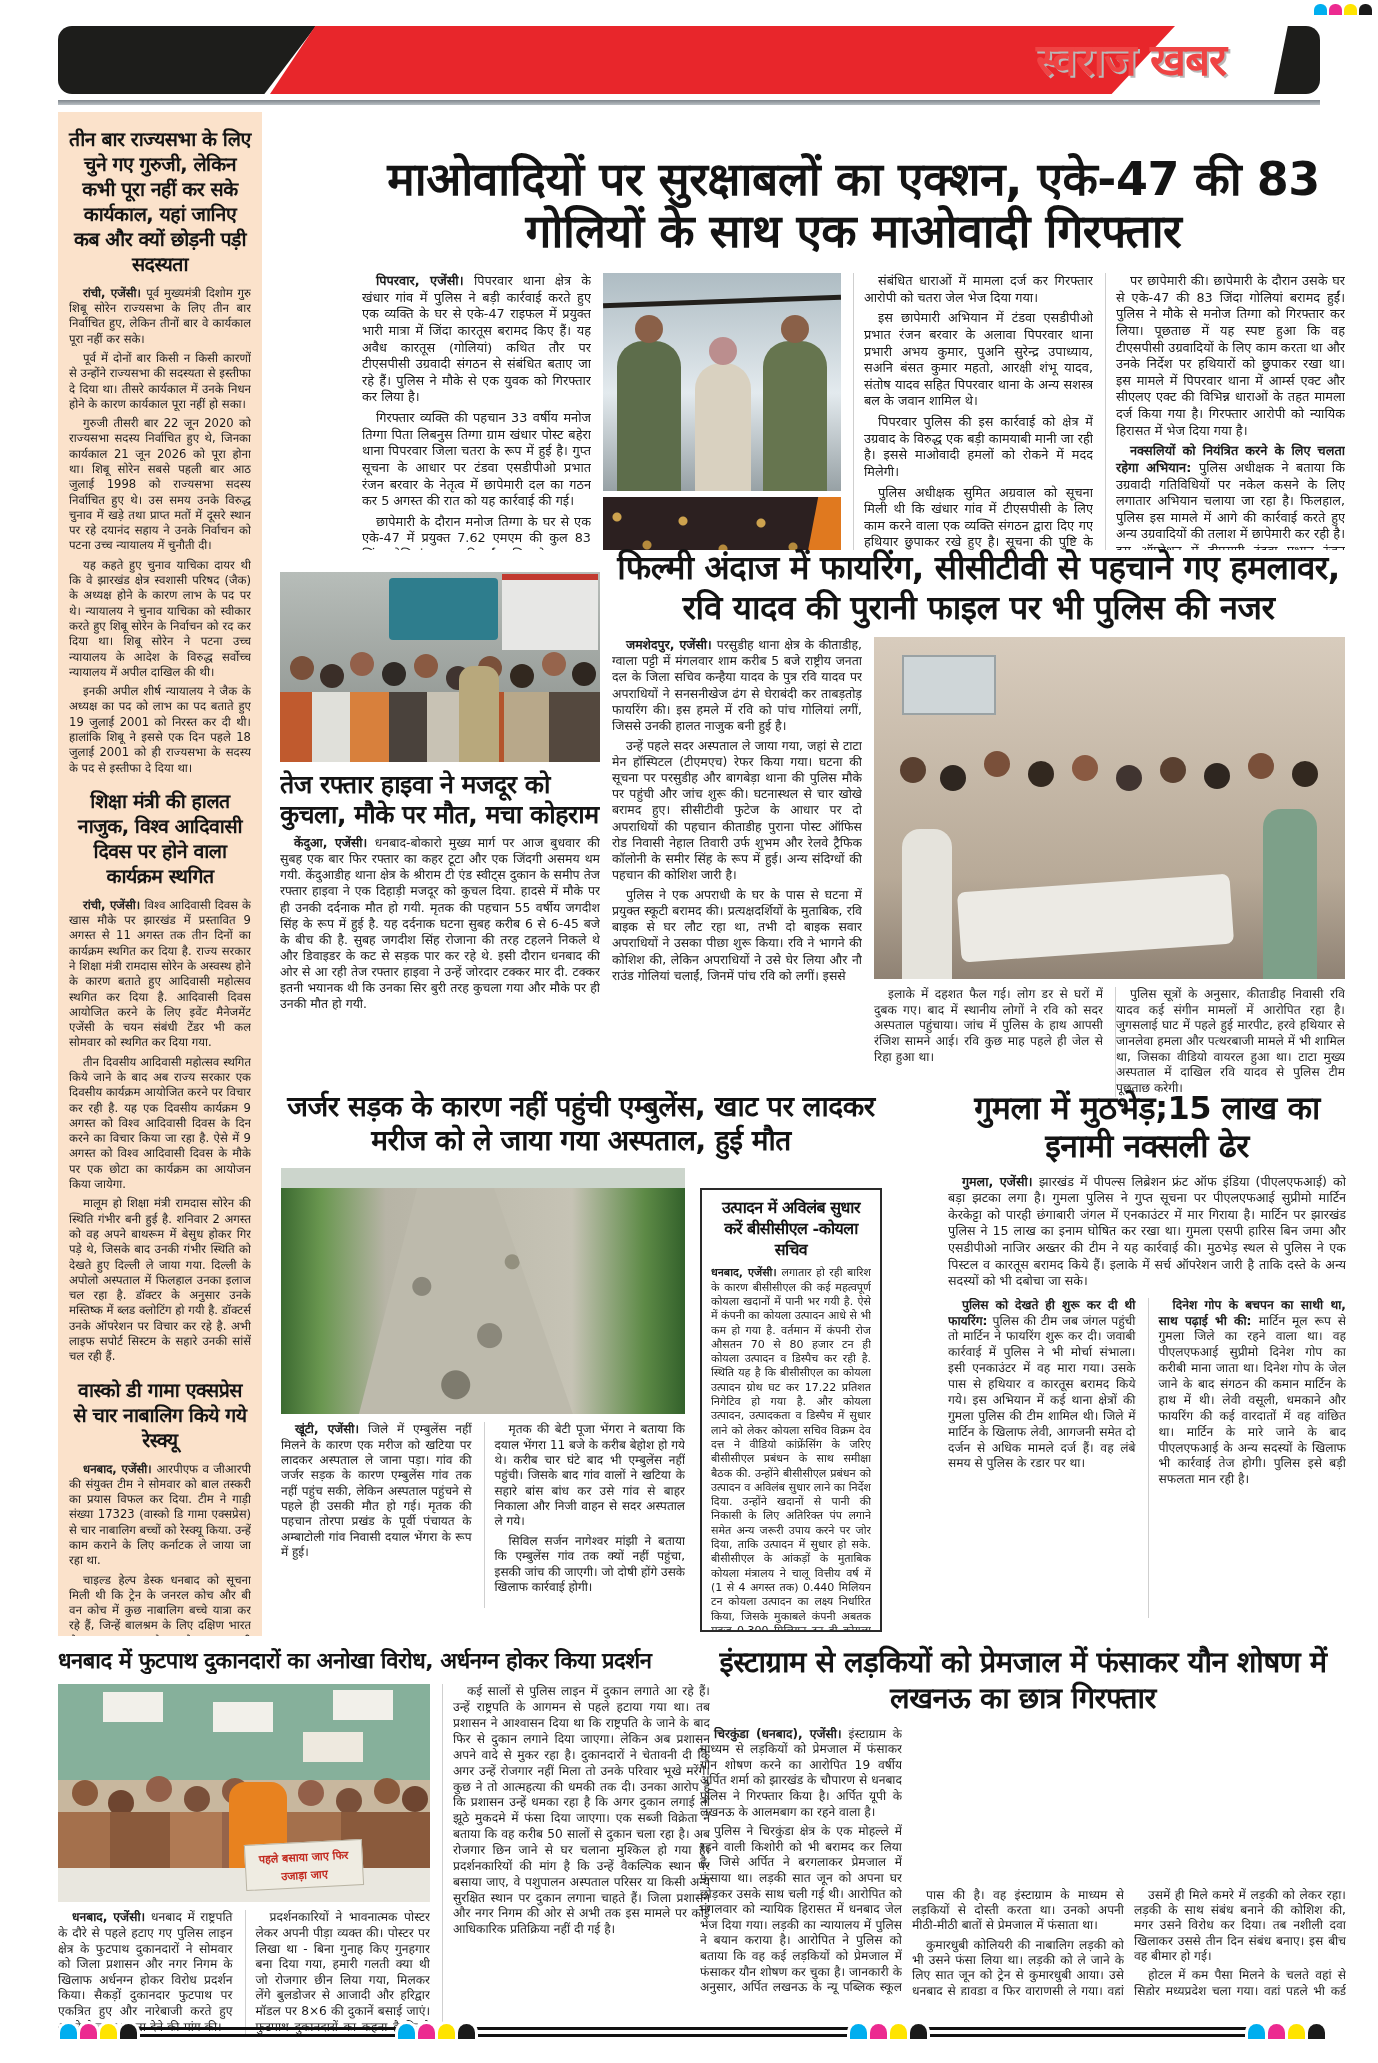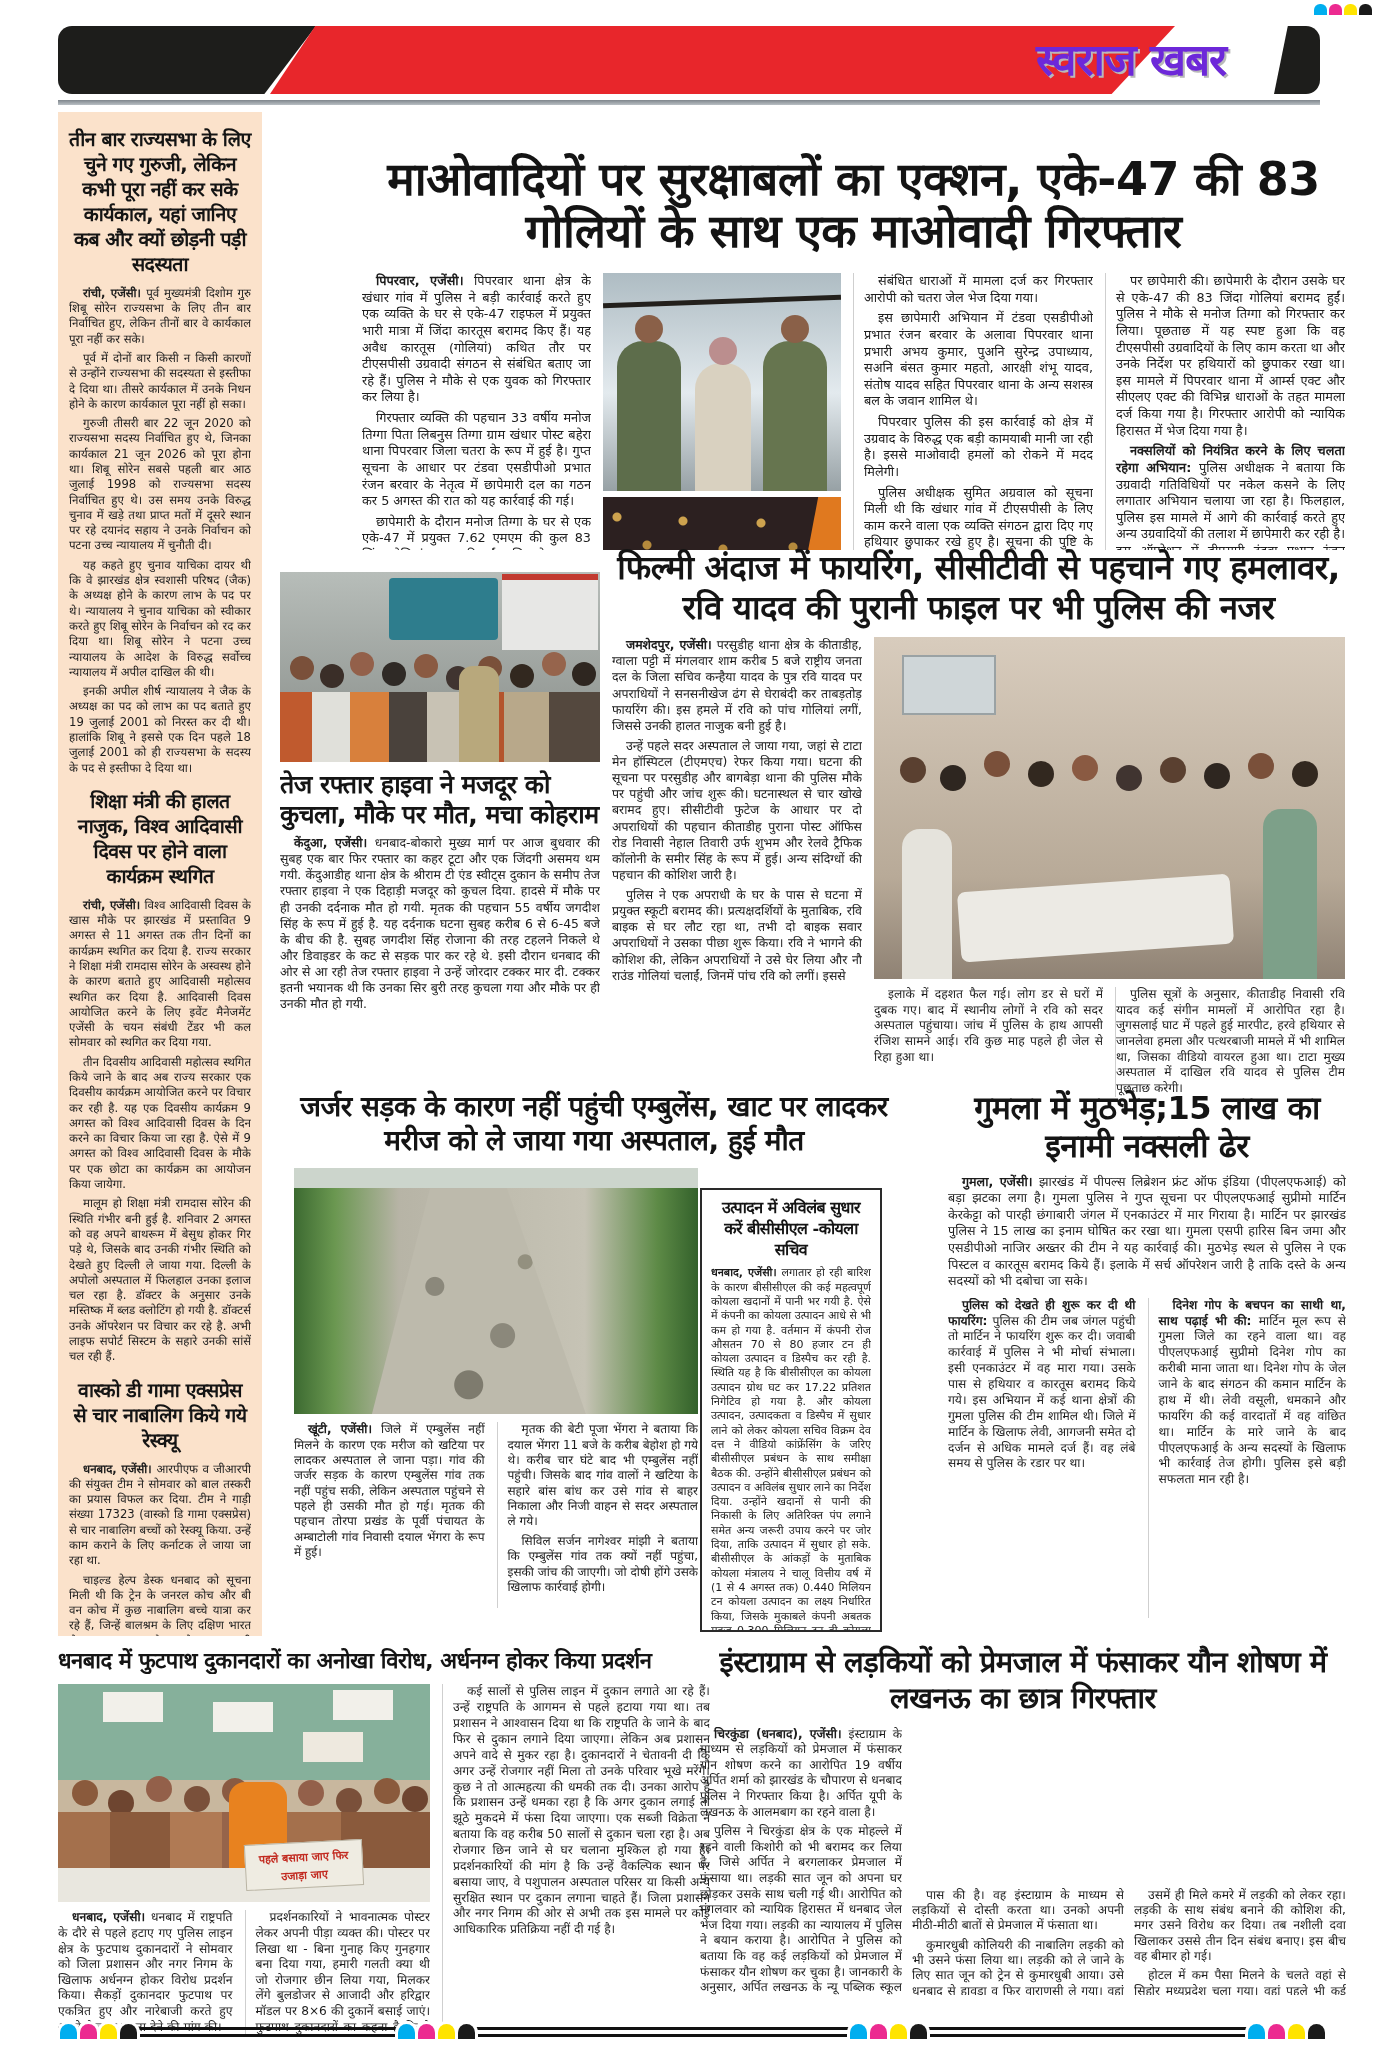--- a/index.html
+++ b/index.html
@@ -6,21 +6,21 @@
   body{font-family:"DejaVu Sans","Liberation Sans",sans-serif;color:#1c1c1c;}
   .page{position:relative;width:1378px;height:2063px;background:#fff;overflow:hidden;}
 
   
   .masthead{position:absolute;left:58px;top:26px;width:1262px;height:68px;}
   .mh-black{position:absolute;left:0;top:0;width:258px;height:100%;background:#1d1d1b;
             border-radius:14px 0 0 14px;clip-path:polygon(0 0,100% 0,80% 100%,0 100%);}
   .mh-red{position:absolute;left:212px;top:0;width:905px;height:100%;background:#e8262b;
           clip-path:polygon(5% 0,100% 0,93% 100%,0 100%);}
   .mh-title{position:absolute;right:64px;top:4px;width:250px;height:60px;line-height:60px;
-            text-align:center;font-size:44px;font-weight:800;color:#6d28d9;letter-spacing:-1px;
+            text-align:center;font-size:44px;font-weight:800;color:#ef4444;letter-spacing:-1px;
             text-shadow:2px 2px 0 #b9b9b9;}
   .mh-cap{position:absolute;right:0;top:0;width:46px;height:100%;background:#1d1d1b;
           border-radius:0 14px 14px 0;clip-path:polygon(30% 0,100% 0,100% 100%,0 100%);}
   .mh-rule{position:absolute;left:58px;top:100px;width:1262px;height:5px;
            background:linear-gradient(#7f868c,#b9bfc4);}
   .corner-marks{position:absolute;right:6px;top:4px;display:flex;gap:2px;}
 
   
   .abs{position:absolute;}
   h1,h2,h3{margin:0;color:#141414;font-weight:800;letter-spacing:-0.5px;}
@@ -111,21 +111,21 @@
 
   .filmi{left:612px;top:548px;width:733px;height:566px;overflow:hidden;}
   .filmi h2{text-align:center;font-size:33px;line-height:1.2;}
   .filmi .wrap{display:flex;gap:12px;margin-top:10px;height:460px;}
   .filmi .c1{flex:0 0 250px;font-size:12.4px;line-height:1.3;}
   .filmi .rt{flex:1 1 auto;display:flex;flex-direction:column;gap:8px;}
   .filmi .under{display:flex;gap:12px;flex:1 1 auto;overflow:hidden;}
   .filmi .under .body{flex:1 1 0;font-size:12.2px;line-height:1.28;}
 
   
-  .jarjar{left:294px;top:1090px;width:600px;height:546px;overflow:hidden;}
+  .jarjar{left:281px;top:1090px;width:600px;height:546px;overflow:hidden;}
   .jarjar h2{text-align:center;font-size:28px;line-height:1.22;}
   .jarjar .ph-road{width:404px;margin-top:10px;}
   .jarjar .under{display:flex;gap:12px;width:404px;margin-top:8px;height:186px;}
   .jarjar .under .body{flex:1 1 0;font-size:12px;line-height:1.28;}
 
   .bccl{left:700px;top:1188px;width:182px;height:444px;border:2px solid #2a2a2a;background:#fff;
         padding:8px 9px;box-sizing:border-box;overflow:hidden;}
   .bccl h3{text-align:center;font-size:16px;line-height:1.3;margin-bottom:6px;}
   .bccl .body{font-size:11px;line-height:1.3;}
   .bccl .body p{text-indent:0;}

